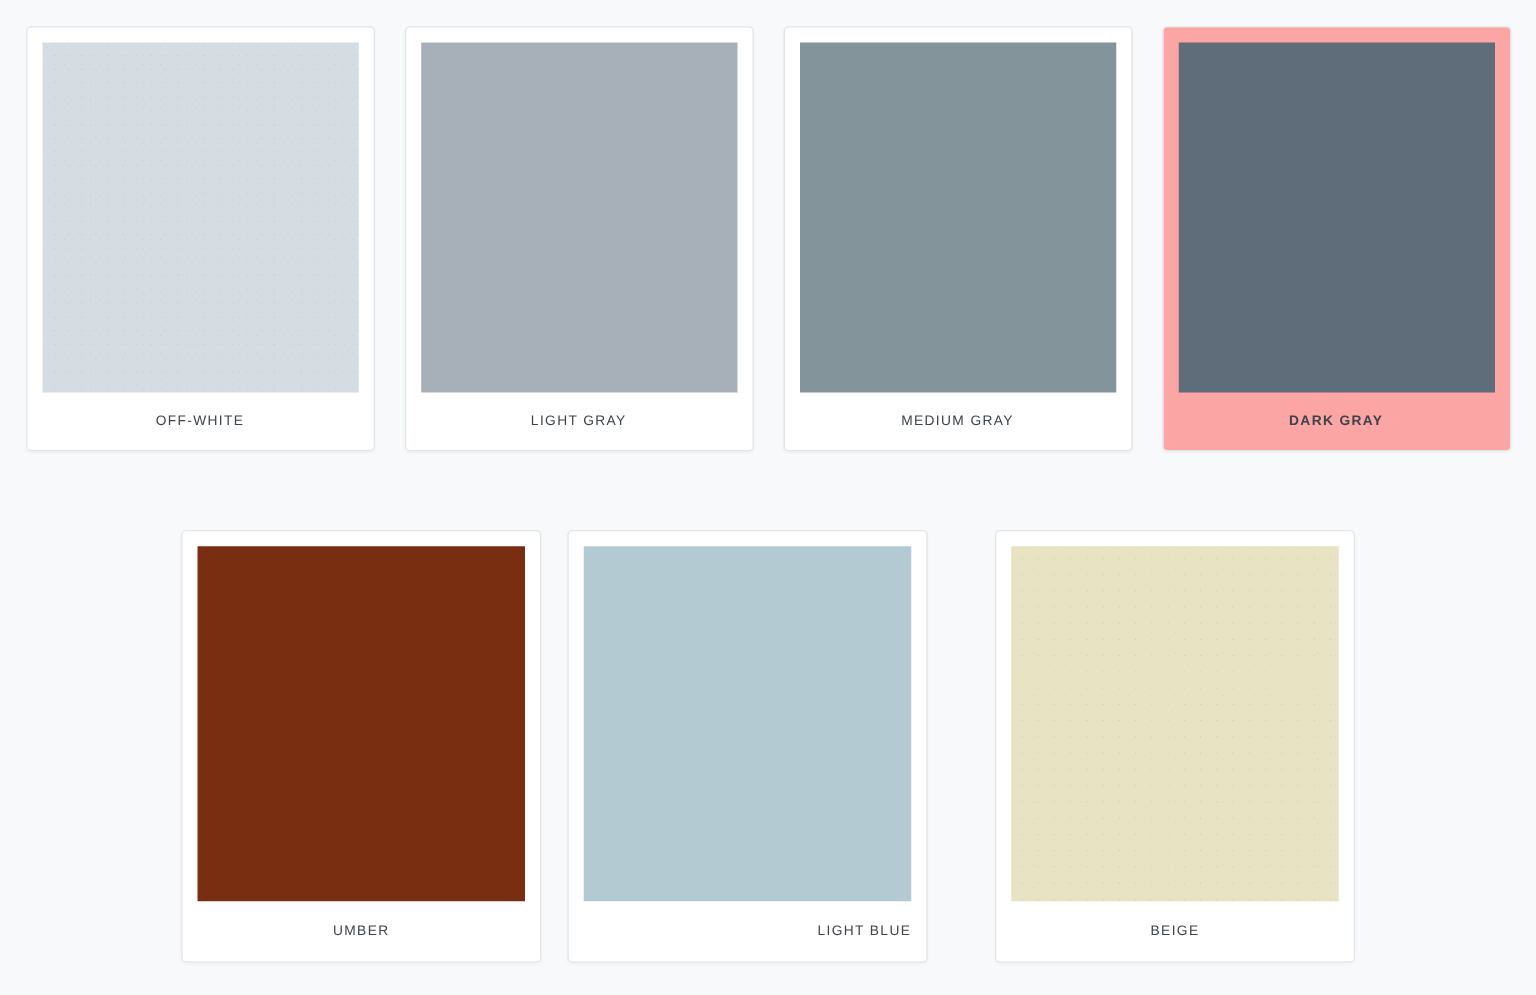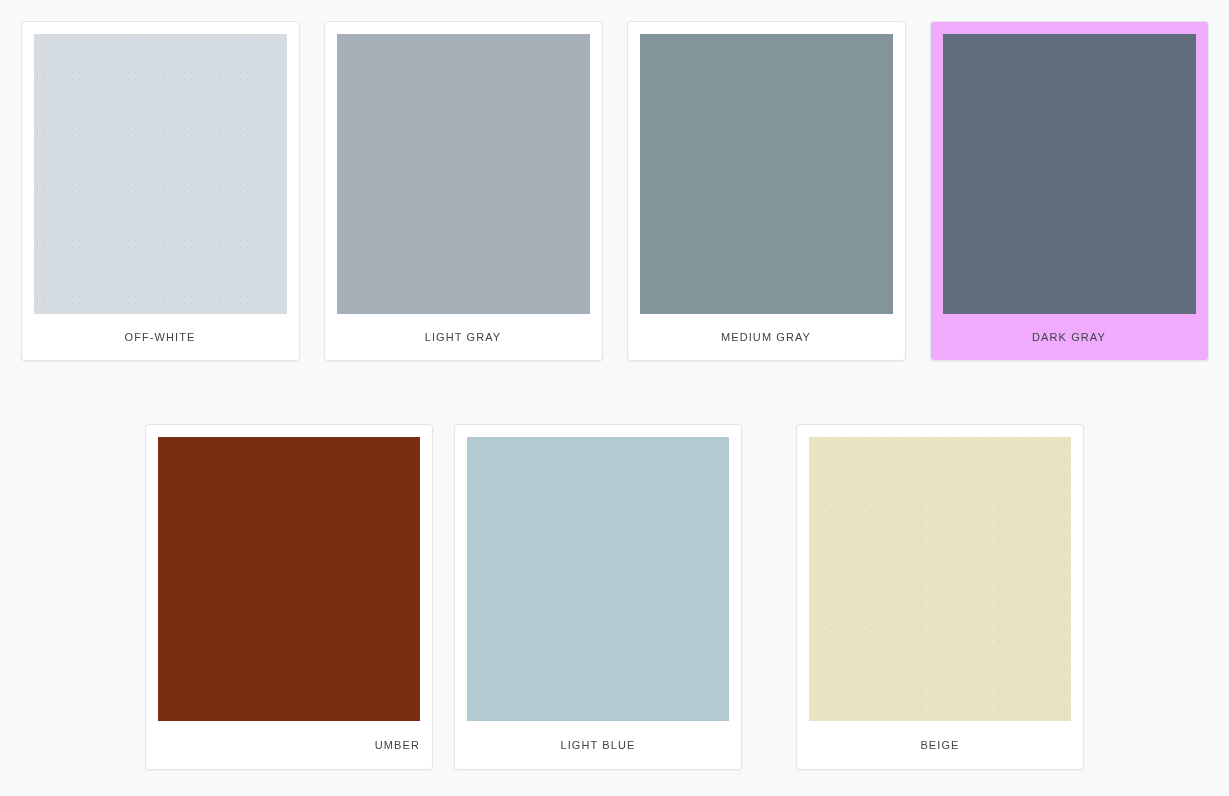--- a/index.html
+++ b/index.html
@@ -129,35 +129,35 @@
     <div class="swatch-card" style="background: rgb(255, 255, 255); border-color: rgb(227, 230, 232);">
       <div class="swatch-chip" style="background-color:#a7b0b8;"></div>
       <div class="swatch-label" style="color: rgb(61, 67, 73);">LIGHT GRAY</div>
     </div>
 
     <div class="swatch-card" style="background: rgb(255, 255, 255); border-color: rgb(227, 230, 232);">
       <div class="swatch-chip" style="background-color:#83949a;"></div>
       <div class="swatch-label" style="color: rgb(61, 67, 73);">MEDIUM GRAY</div>
     </div>
 
-    <div class="swatch-card" style="background: #f0abfc; border-color: rgb(227, 230, 232);">
+    <div class="swatch-card" style="background: #fca5a5; border-color: rgb(227, 230, 232); font-weight: bold;">
       <div class="swatch-chip" style="background-color:#5f6c7a;"></div>
       <div class="swatch-label" style="color: rgb(61, 67, 73);">DARK GRAY</div>
     </div>
 
   </div>
 
   <div class="swatch-row row-secondary">
 
     <div class="swatch-card" style="background: rgb(255, 255, 255); border-color: rgb(227, 230, 232);">
       <div class="swatch-chip" style="background-color:#7a2e11;"></div>
-      <div class="swatch-label" style="color: rgb(61, 67, 73); text-align: right;">UMBER</div>
+      <div class="swatch-label" style="color: rgb(61, 67, 73);">UMBER</div>
     </div>
 
-    <div class="swatch-card" style="background: rgb(255, 255, 255); border-color: rgb(227, 230, 232);">
+    <div class="swatch-card" style="background: rgb(255, 255, 255); border-color: rgb(227, 230, 232); align-items: flex-end;">
       <div class="swatch-chip" style="background-color:#b4cad2;"></div>
       <div class="swatch-label" style="color: rgb(61, 67, 73);">LIGHT BLUE</div>
     </div>
 
     <div class="swatch-card" style="background: rgb(255, 255, 255); border-color: rgb(227, 230, 232); margin-left: 33px;">
       <div class="swatch-chip textured-warm" style="background-color:#e8e3c3;"></div>
       <div class="swatch-label" style="color: rgb(61, 67, 73);">BEIGE</div>
     </div>
 
   </div>

